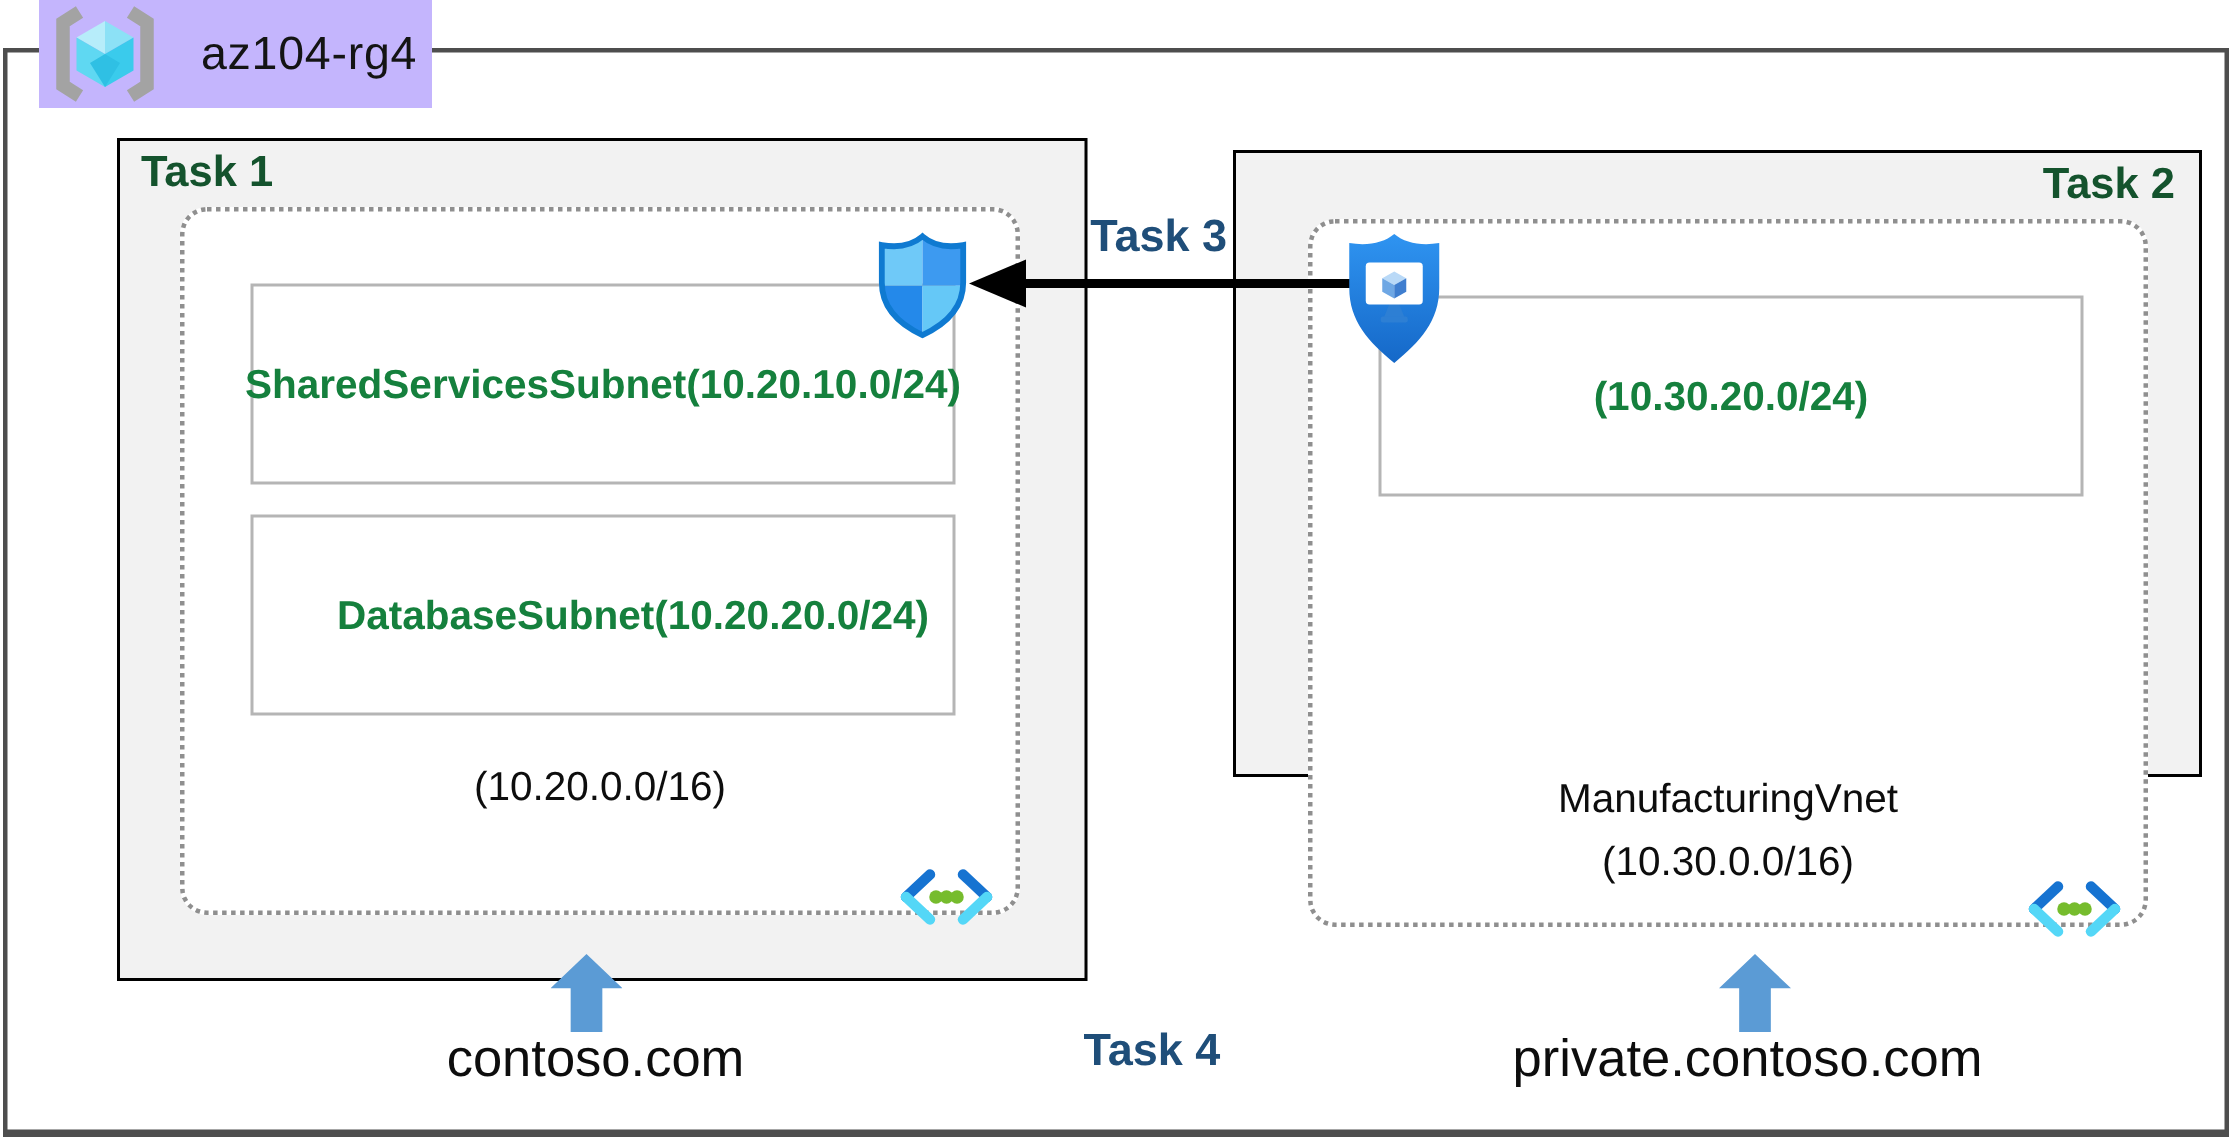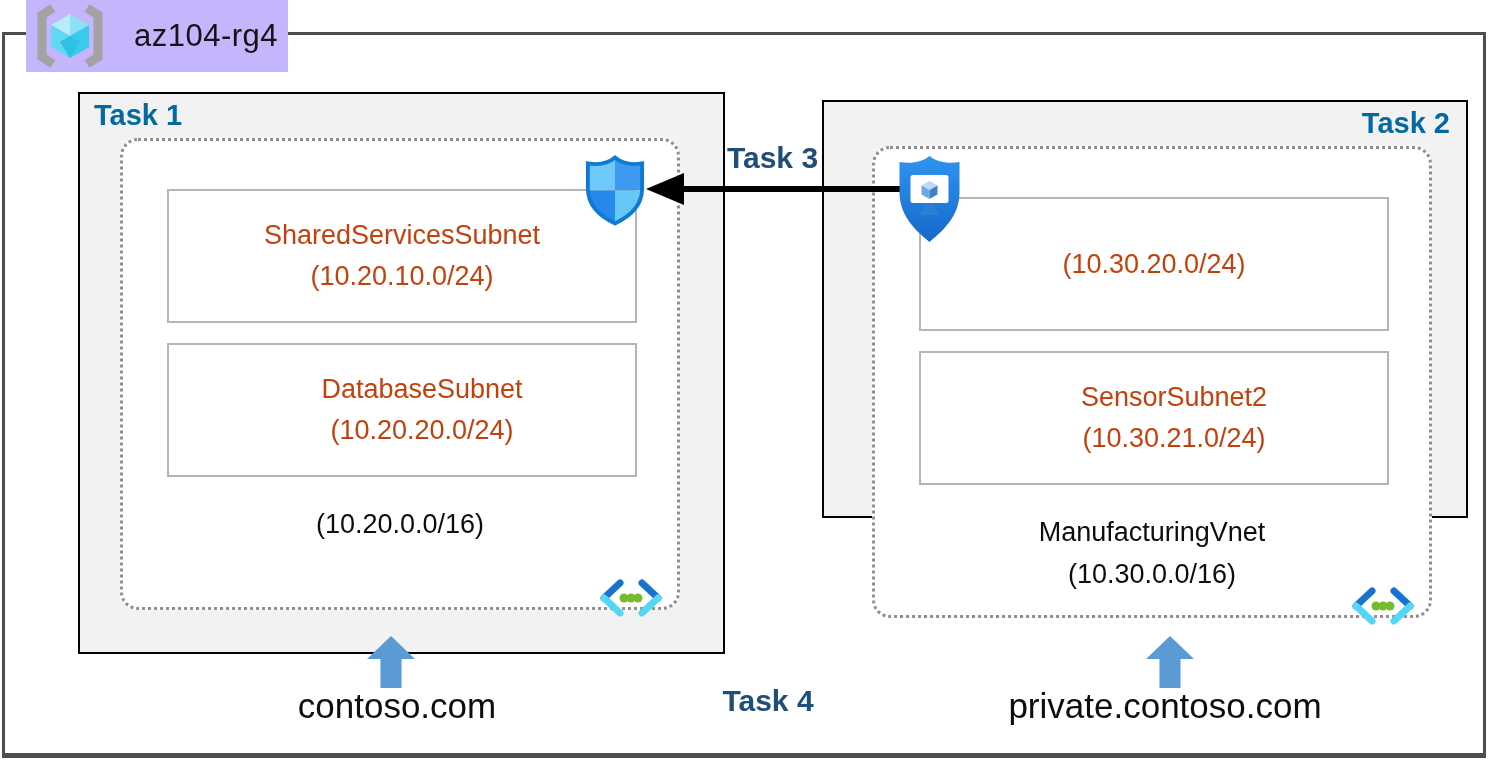--- a/index.html
+++ b/index.html
@@ -20,39 +20,39 @@
   }
   .rg-label{font-size:31px;color:#141414;letter-spacing:0.5px;}
 
   
   .task-box{
     box-sizing:border-box;border:2px solid #000000;background:#f2f2f2;z-index:1;
   }
   .task-box.left{left:78px;top:92px;width:647px;height:562px;}
   .task-box.right{left:822px;top:100px;width:646px;height:418px;}
   .task-label{
-    position:absolute;font-size:29px;font-weight:bold;color:#0369a1;top:5px;
+    position:absolute;font-size:29px;font-weight:bold;color:#14532d;top:5px;
   }
   .task-label.tl{left:14px;}
   .task-label.tr{right:16px;}
 
   
   .vnet-area{
     position:absolute;box-sizing:border-box;background:#ffffff;
     border:3px dotted #8f8f8f;border-radius:18px;top:44px;width:560px;height:472px;
   }
   .vnet-area.vl{left:40px;}
   .vnet-area.vr{left:48px;}
 
   
   .subnet{
     position:absolute;left:44px;width:470px;box-sizing:border-box;
     border:2px solid #b5b5b5;background:#ffffff;
-    display:flex;flex-direction:column;justify-content:center;align-items:center;
-    font-size:27px;line-height:41px;color:#c2410c;text-align:center;
+    display:flex;flex-direction:row;justify-content:center;align-items:center;
+    font-size:27px;line-height:41px;color:#15803d;text-align:center;font-weight:bold;
   }
   .subnet.s1{top:48px;height:134px;}
   .subnet.s2{top:202px;height:134px;padding-left:40px;}
 
   .vnet-label{
     position:absolute;left:0;right:0;top:362px;text-align:center;
     font-size:27px;line-height:42px;color:#0d0d0d;
   }
 
   .vnet-icon{position:absolute;right:12px;bottom:-12px;width:68px;height:42px;}
@@ -130,24 +130,20 @@
     </svg>
   </div>
 </div>
 
 <div class="abs task-box right">
   <div class="task-label tr">Task 2</div>
 
   <div class="vnet-area vr">
     <div class="subnet s1">
       <div>(10.30.20.0/24)</div>
-    </div>
-    <div class="subnet s2">
-      <div>SensorSubnet2</div>
-      <div>(10.30.21.0/24)</div>
     </div>
     <div class="vnet-label">
       <div>ManufacturingVnet</div>
       <div>(10.30.0.0/16)</div>
     </div>
     <svg class="vnet-icon" viewBox="0 0 68 42">
       <path d="M 23 6 L 7 21" stroke="#1673d1" stroke-width="7" stroke-linecap="round" fill="none"></path>
       <path d="M 7 21 L 23 36" stroke="#54d7f7" stroke-width="7" stroke-linecap="round" fill="none"></path>
       <path d="M 45 6 L 61 21" stroke="#1673d1" stroke-width="7" stroke-linecap="round" fill="none"></path>
       <path d="M 61 21 L 45 36" stroke="#54d7f7" stroke-width="7" stroke-linecap="round" fill="none"></path>

